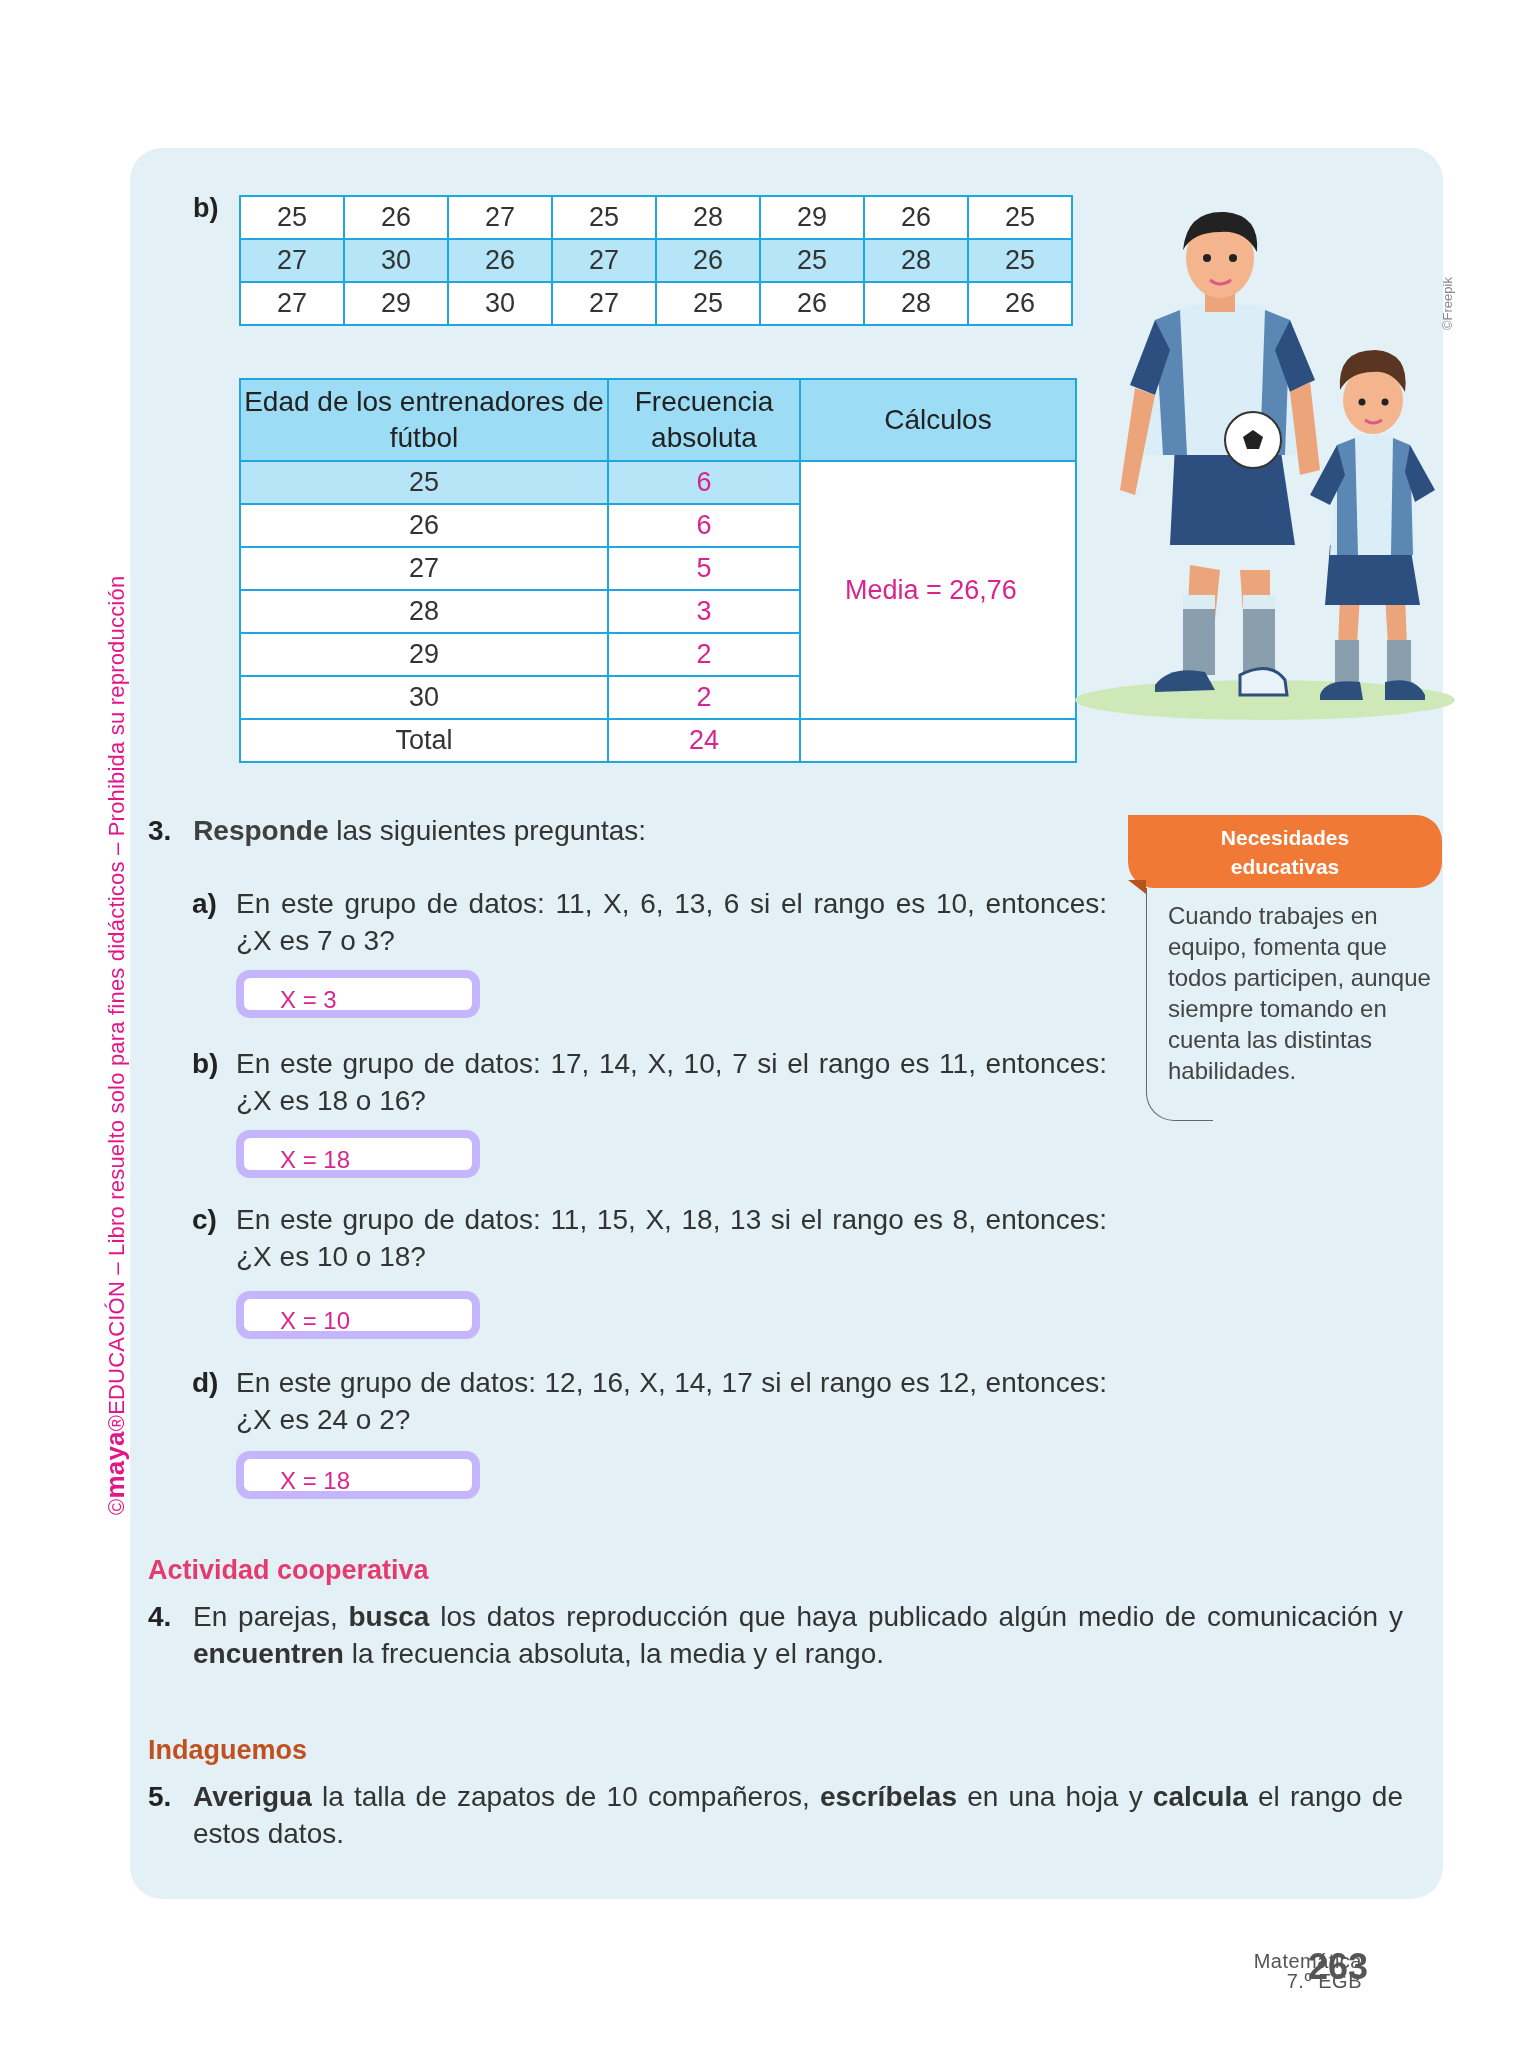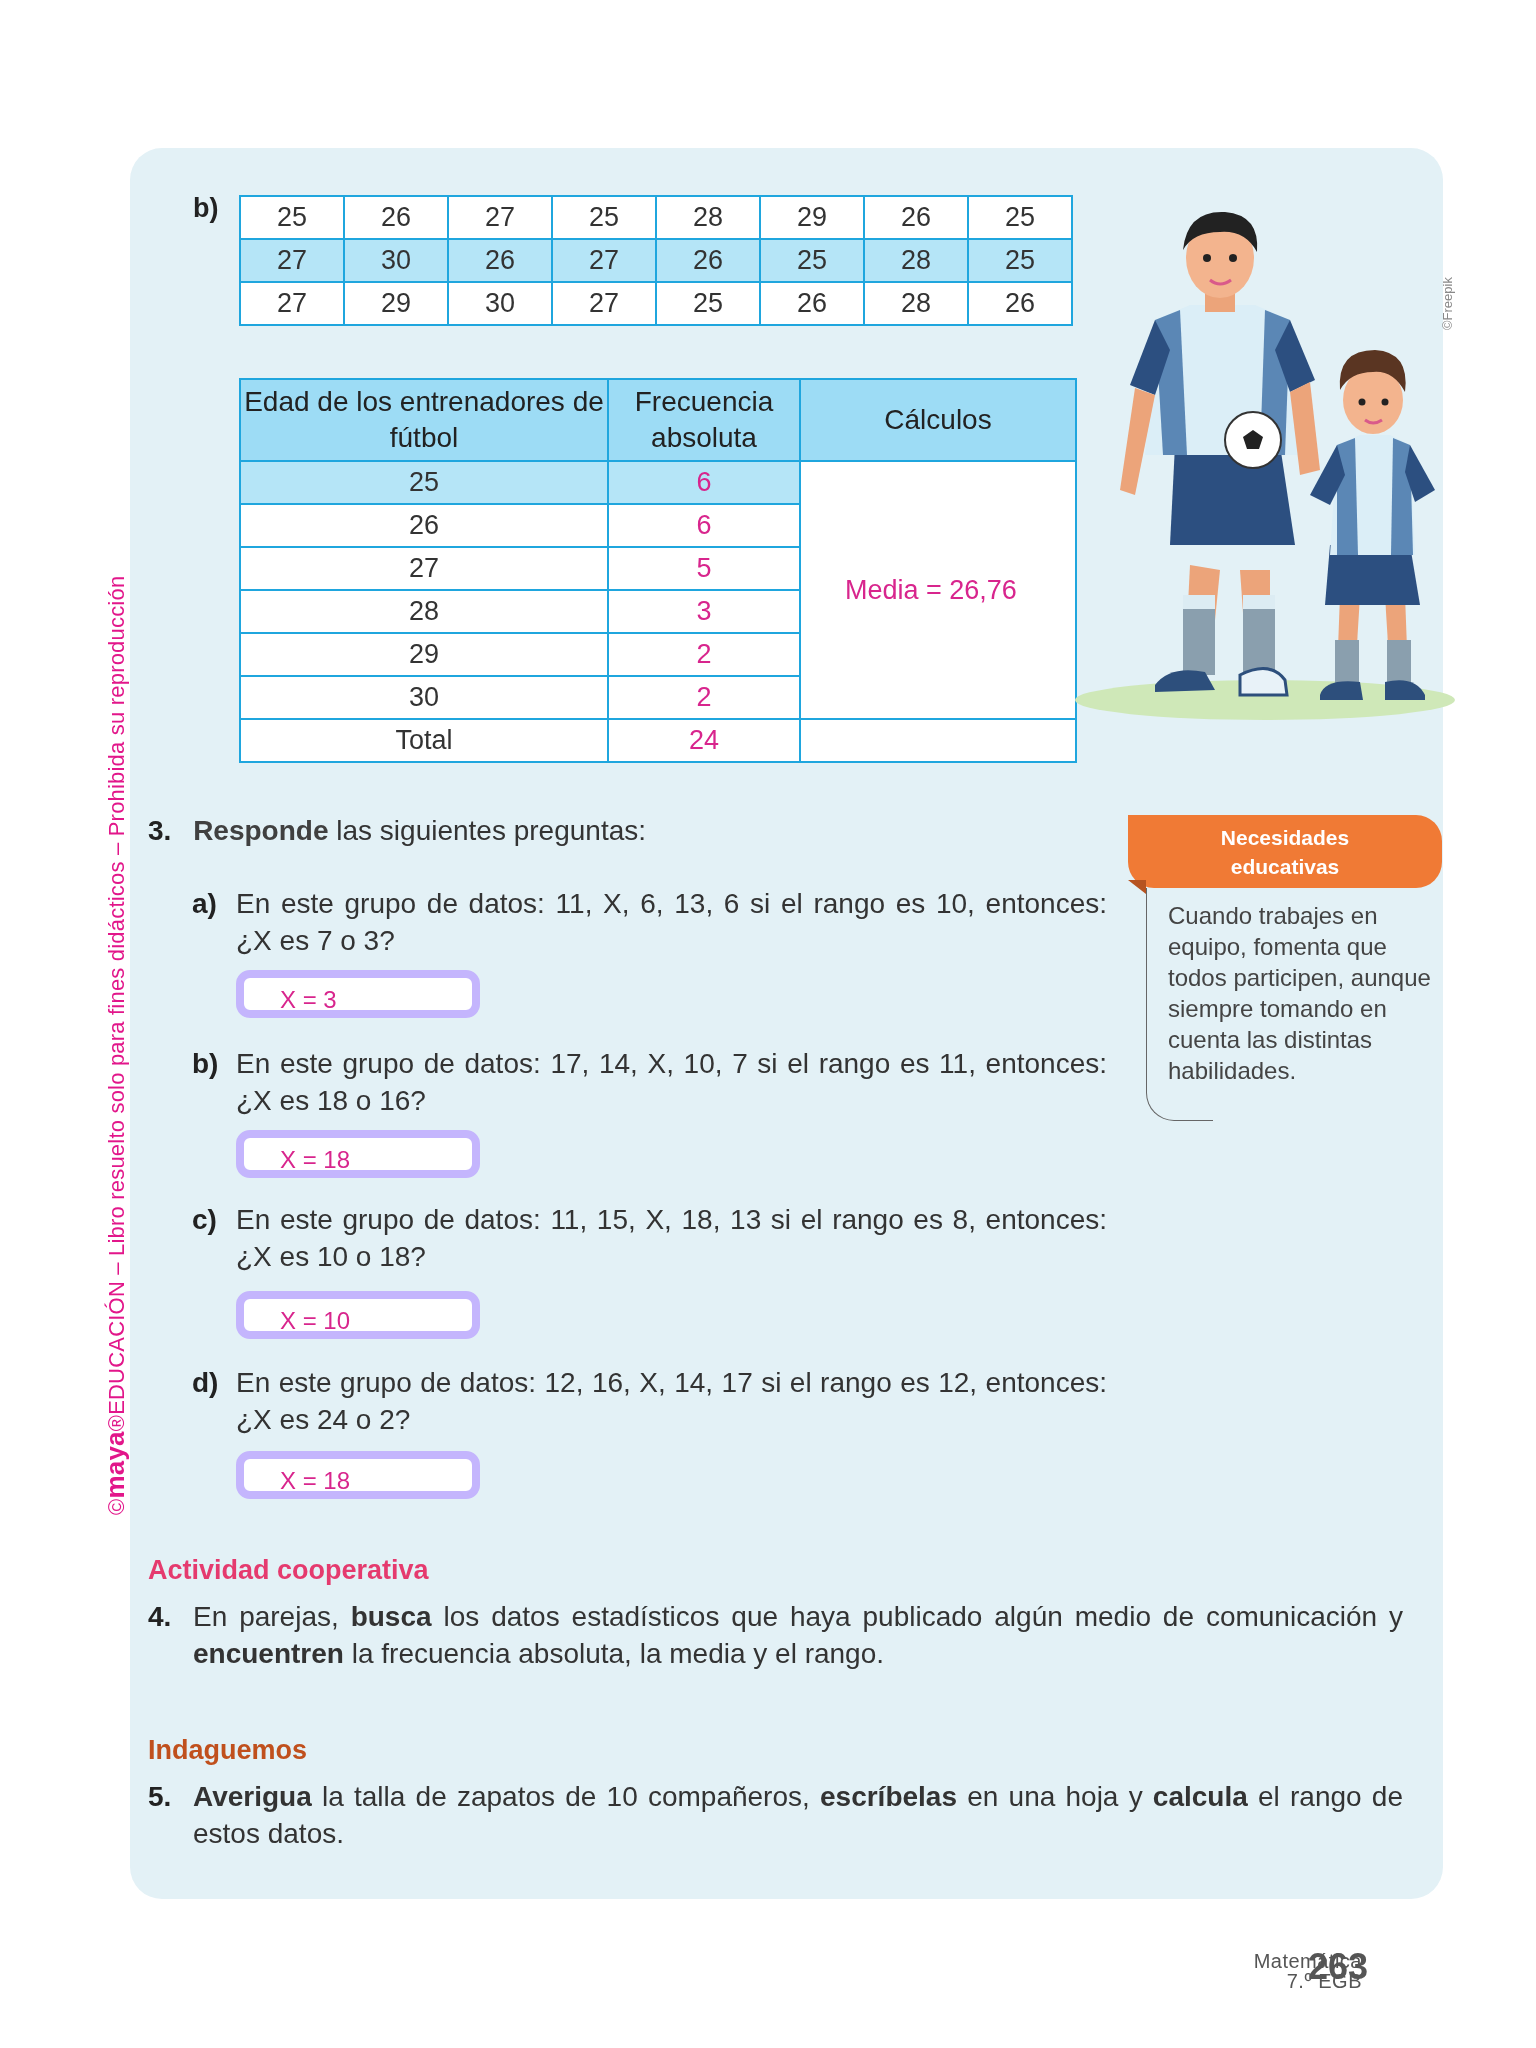--- a/index.html
+++ b/index.html
@@ -226,21 +226,21 @@
   <div>Necesidades</div>
   <div>educativas</div>
 </div>
 <div class="tip-fold"></div>
 <div class="tip-line"></div>
 <div class="tip-body">Cuando trabajes en equipo, fomenta que todos participen, aunque siempre tomando en cuenta las distintas habilidades.</div>
 
 <div class="sec-head" style="top:1555px;color:#e53a6e">Actividad cooperativa</div>
 <div class="para" style="top:1598px">
   <span class="n">4.</span>
-  <span class="t"><span>En parejas, </span><b>busca</b><span> los datos estadísticos que haya publicado algún medio de comunicación y </span><b>encuentren</b><span> la frecuencia absoluta, la media y el rango.</span></span>
+  <span class="t"><span>En parejas, </span><b>busca</b><span> los datos reproducción que haya publicado algún medio de comunicación y </span><b>encuentren</b><span> la frecuencia absoluta, la media y el rango.</span></span>
 </div>
 
 <div class="sec-head" style="top:1735px;color:#c0501d">Indaguemos</div>
 <div class="para" style="top:1778px">
   <span class="n">5.</span>
   <span class="t"><b>Averigua</b><span> la talla de zapatos de 10 compañeros, </span><b>escríbelas</b><span> en una hoja y </span><b>calcula</b><span> el rango de estos datos.</span></span>
 </div>
 
 <div class="footer-sub">
   <div>Matemática</div>

